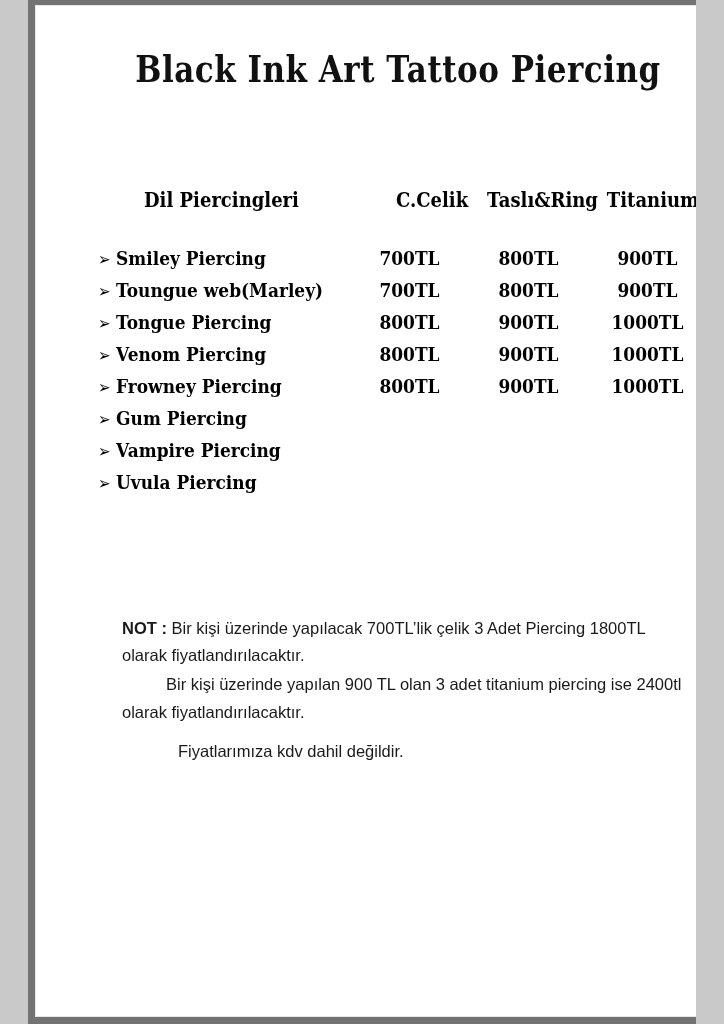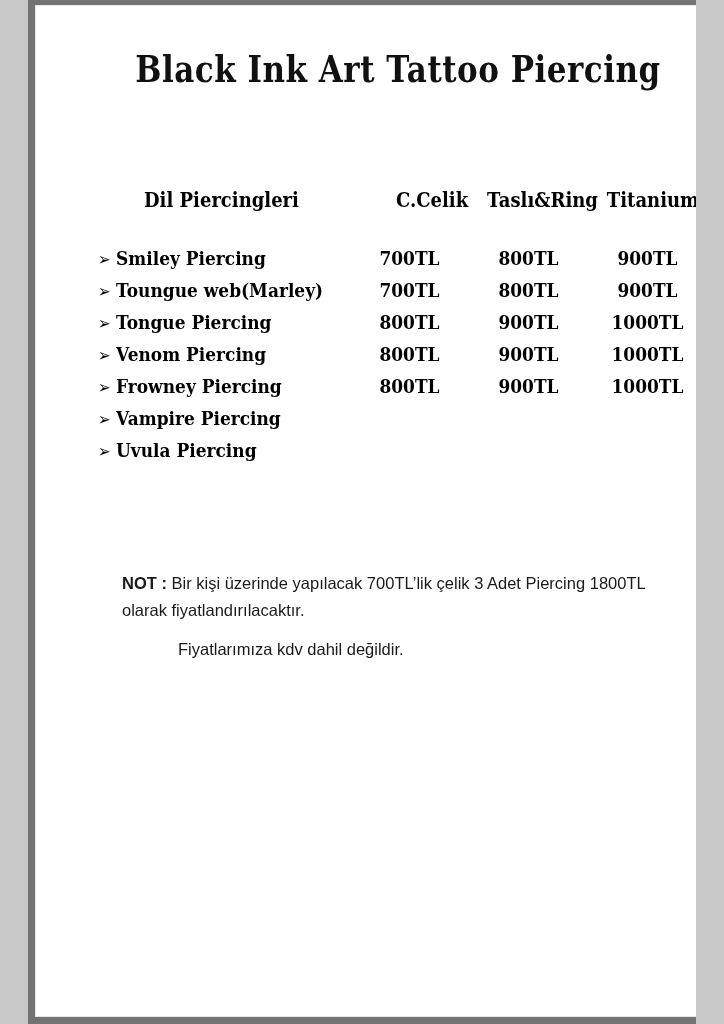--- a/index.html
+++ b/index.html
@@ -88,21 +88,21 @@
     font-weight: normal;
     font-size: 15px;
   }
   .itemname {
     font-family: "DejaVu Serif", serif;
     font-weight: bold;
   }
   
   .note {
     position: absolute;
-    top: 564px;
+    top: 609px;
     left: 86px;
     width: 570px;
     font-family: "Liberation Sans", sans-serif;
     font-size: 16.5px;
     line-height: 1.65;
     color: #1a1a1a;
   }
   .note b {
     font-weight: bold;
   }
@@ -158,20 +158,26 @@
         <div class="col-price">1000TL</div>
       </div>
 
       <div class="row">
         <div class="col-name"><span class="bullet">➢</span><span class="itemname">Frowney Piercing</span></div>
         <div class="col-price">800TL</div>
         <div class="col-price">900TL</div>
         <div class="col-price">1000TL</div>
       </div>
 
+      <div class="row">
+        <div class="col-name"><span class="bullet">➢</span><span class="itemname">Gum Piercing</span></div>
+        <div class="col-price"></div>
+        <div class="col-price"></div>
+        <div class="col-price"></div>
+      </div>
 
       <div class="row">
         <div class="col-name"><span class="bullet">➢</span><span class="itemname">Vampire Piercing</span></div>
         <div class="col-price"></div>
         <div class="col-price"></div>
         <div class="col-price"></div>
       </div>
 
       <div class="row">
         <div class="col-name"><span class="bullet">➢</span><span class="itemname">Uvula Piercing</span></div>
@@ -181,19 +187,22 @@
       </div>
 
 
     </div>
 
     <div class="note">
       <p style="margin:0 0 2px 0;">
         <b>NOT :</b>
         <span>Bir kişi üzerinde yapılacak 700TL’lik çelik 3 Adet Piercing 1800TL olarak fiyatlandırılacaktır.</span>
       </p>
+      <p style="margin:0 0 2px 0;">
+        <span class="indent"></span><span>Bir kişi üzerinde yapılan 900 TL olan  3 adet titanium piercing ise 2400tl olarak fiyatlandırılacaktır.</span>
+      </p>
       <p style="margin:12px;">
         <span class="indent"></span><span>Fiyatlarımıza kdv dahil değildir.</span>
       </p>
     </div>
 
   </div>
 </div>
 
 </body></html>

